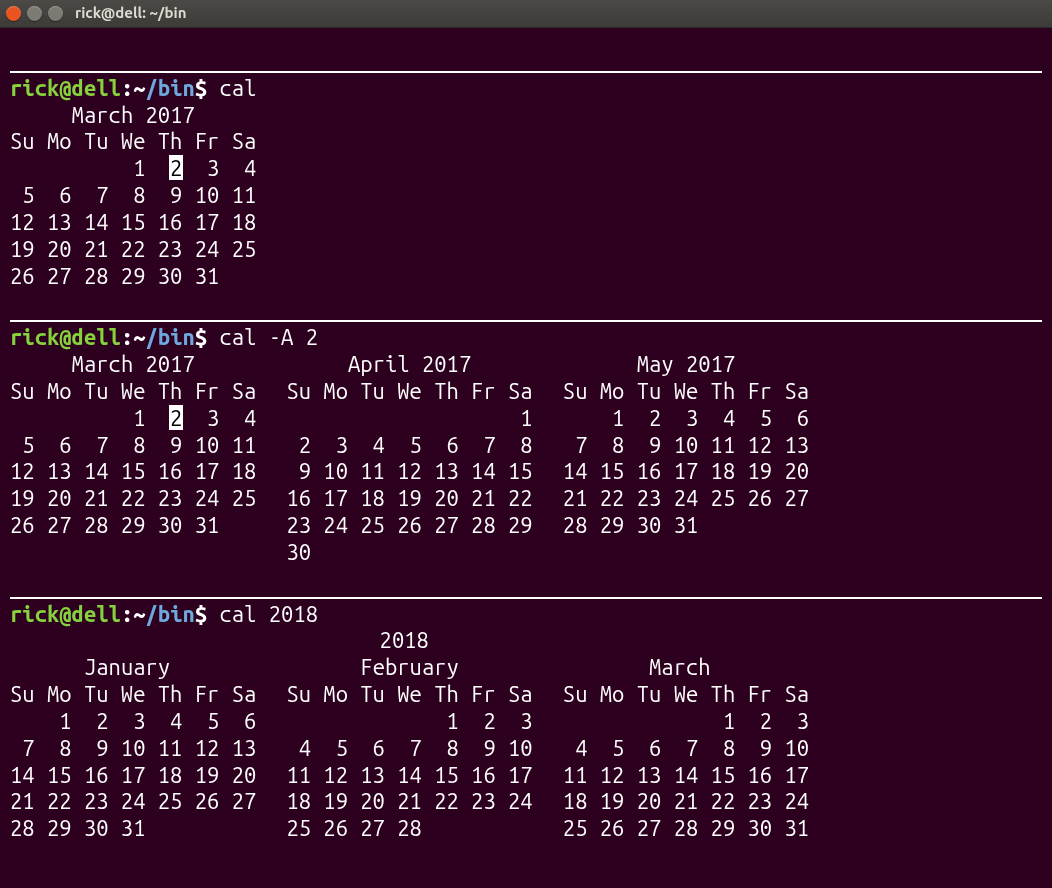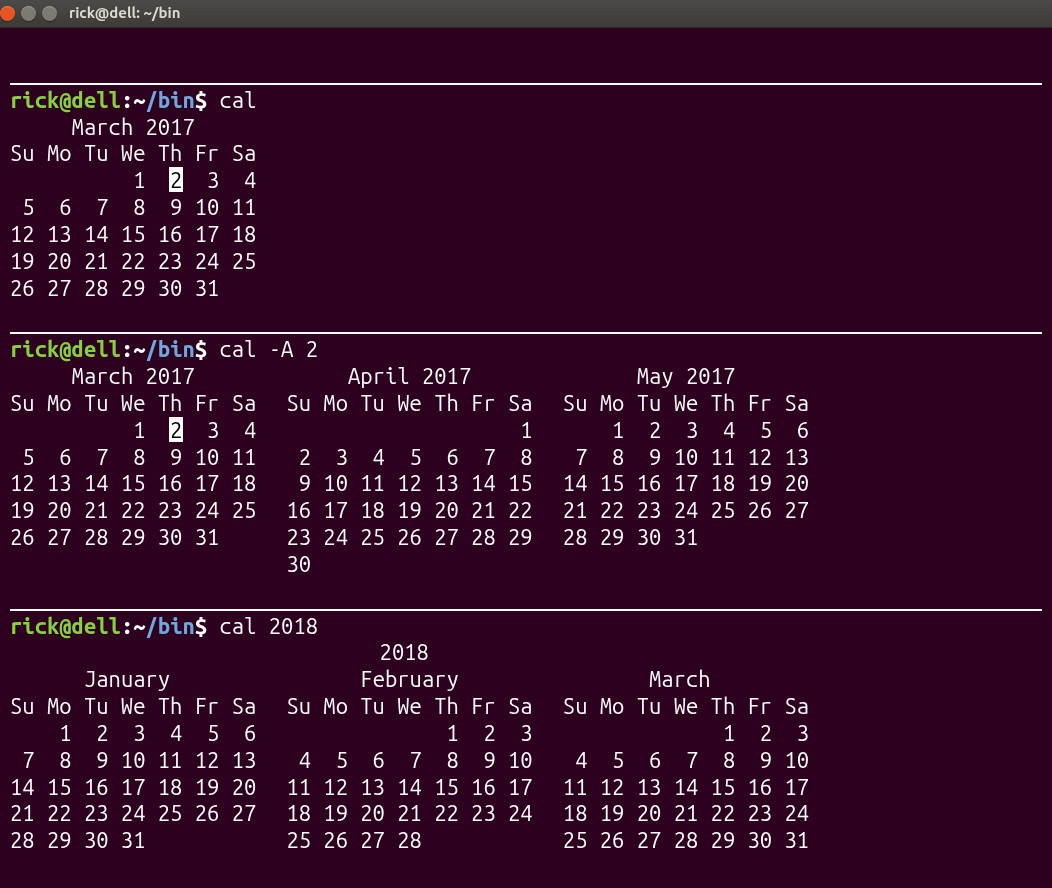--- a/index.html
+++ b/index.html
@@ -11,40 +11,40 @@
     width: 1052px;
     height: 888px;
     overflow: hidden;
     color: #fff;
   }
   .titlebar {
     background: linear-gradient(#4b4a46, #3c3b37);
     height: 28px;
     display: flex;
     align-items: center;
-    padding: 0 0;
+    padding: 0 6px;
     color: #dfdbd2;
     font-family: Ubuntu, "DejaVu Sans", Arial, sans-serif;
     font-size: 15px;
     font-weight: bold;
     border-bottom: 1px solid #2b2a28;
   }
   .win-btn {
     width: 15px; height: 15px;
     border-radius: 50%;
     margin-right: 6px;
     display: inline-block;
     box-shadow: inset 0 1px 1px rgba(255,255,255,.25), 0 1px 1px rgba(0,0,0,.4);
   }
   .btn-close { background: #e95420; }
   .btn-min   { background: #7c7a72; }
   .btn-max   { background: #7c7a72; }
   .title-text { margin-left: 6px; }
   .term {
-    padding: 24px 10px 10px 10px;
+    padding: 12px 10px 10px 10px;
     white-space: pre;
   }
   hr.sep {
     border: none;
     border-top: 2px solid #fff;
     margin: 4px 0 2px 0;
   }
   .prompt-line { margin-top: 2px; }
   .user { color: #87d13e; font-weight: bold; }
   .at   { color: #87d13e; font-weight: bold; }

